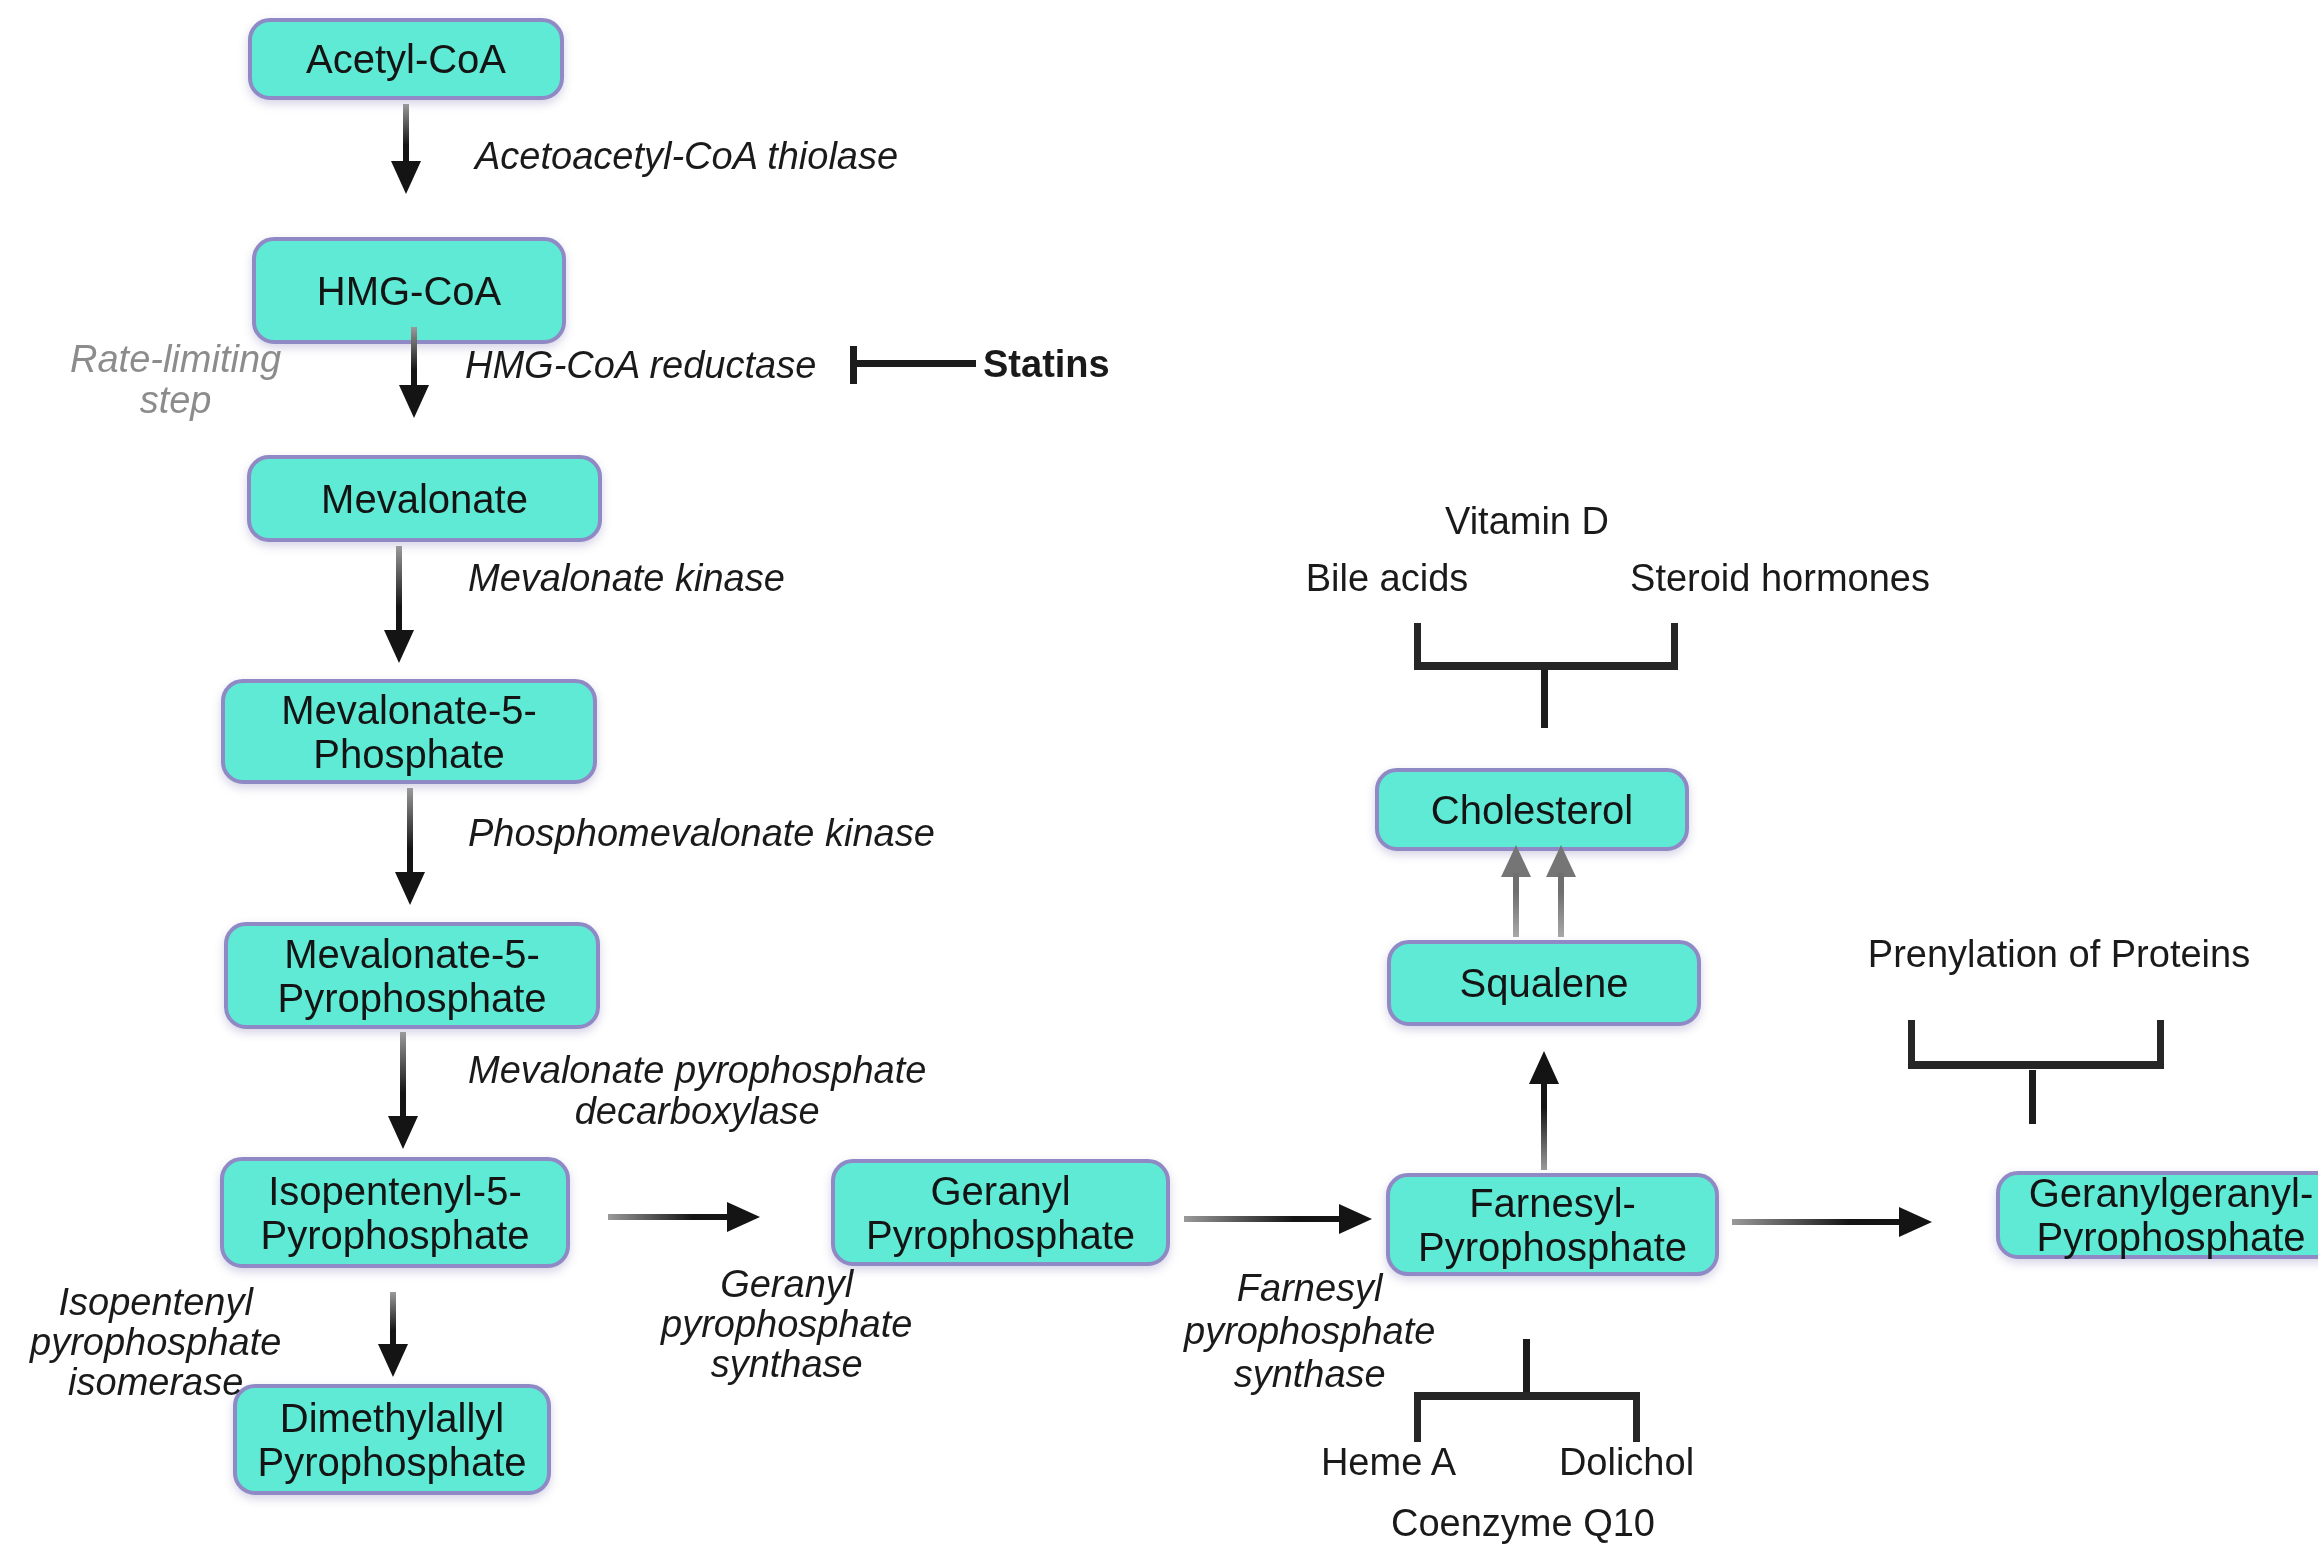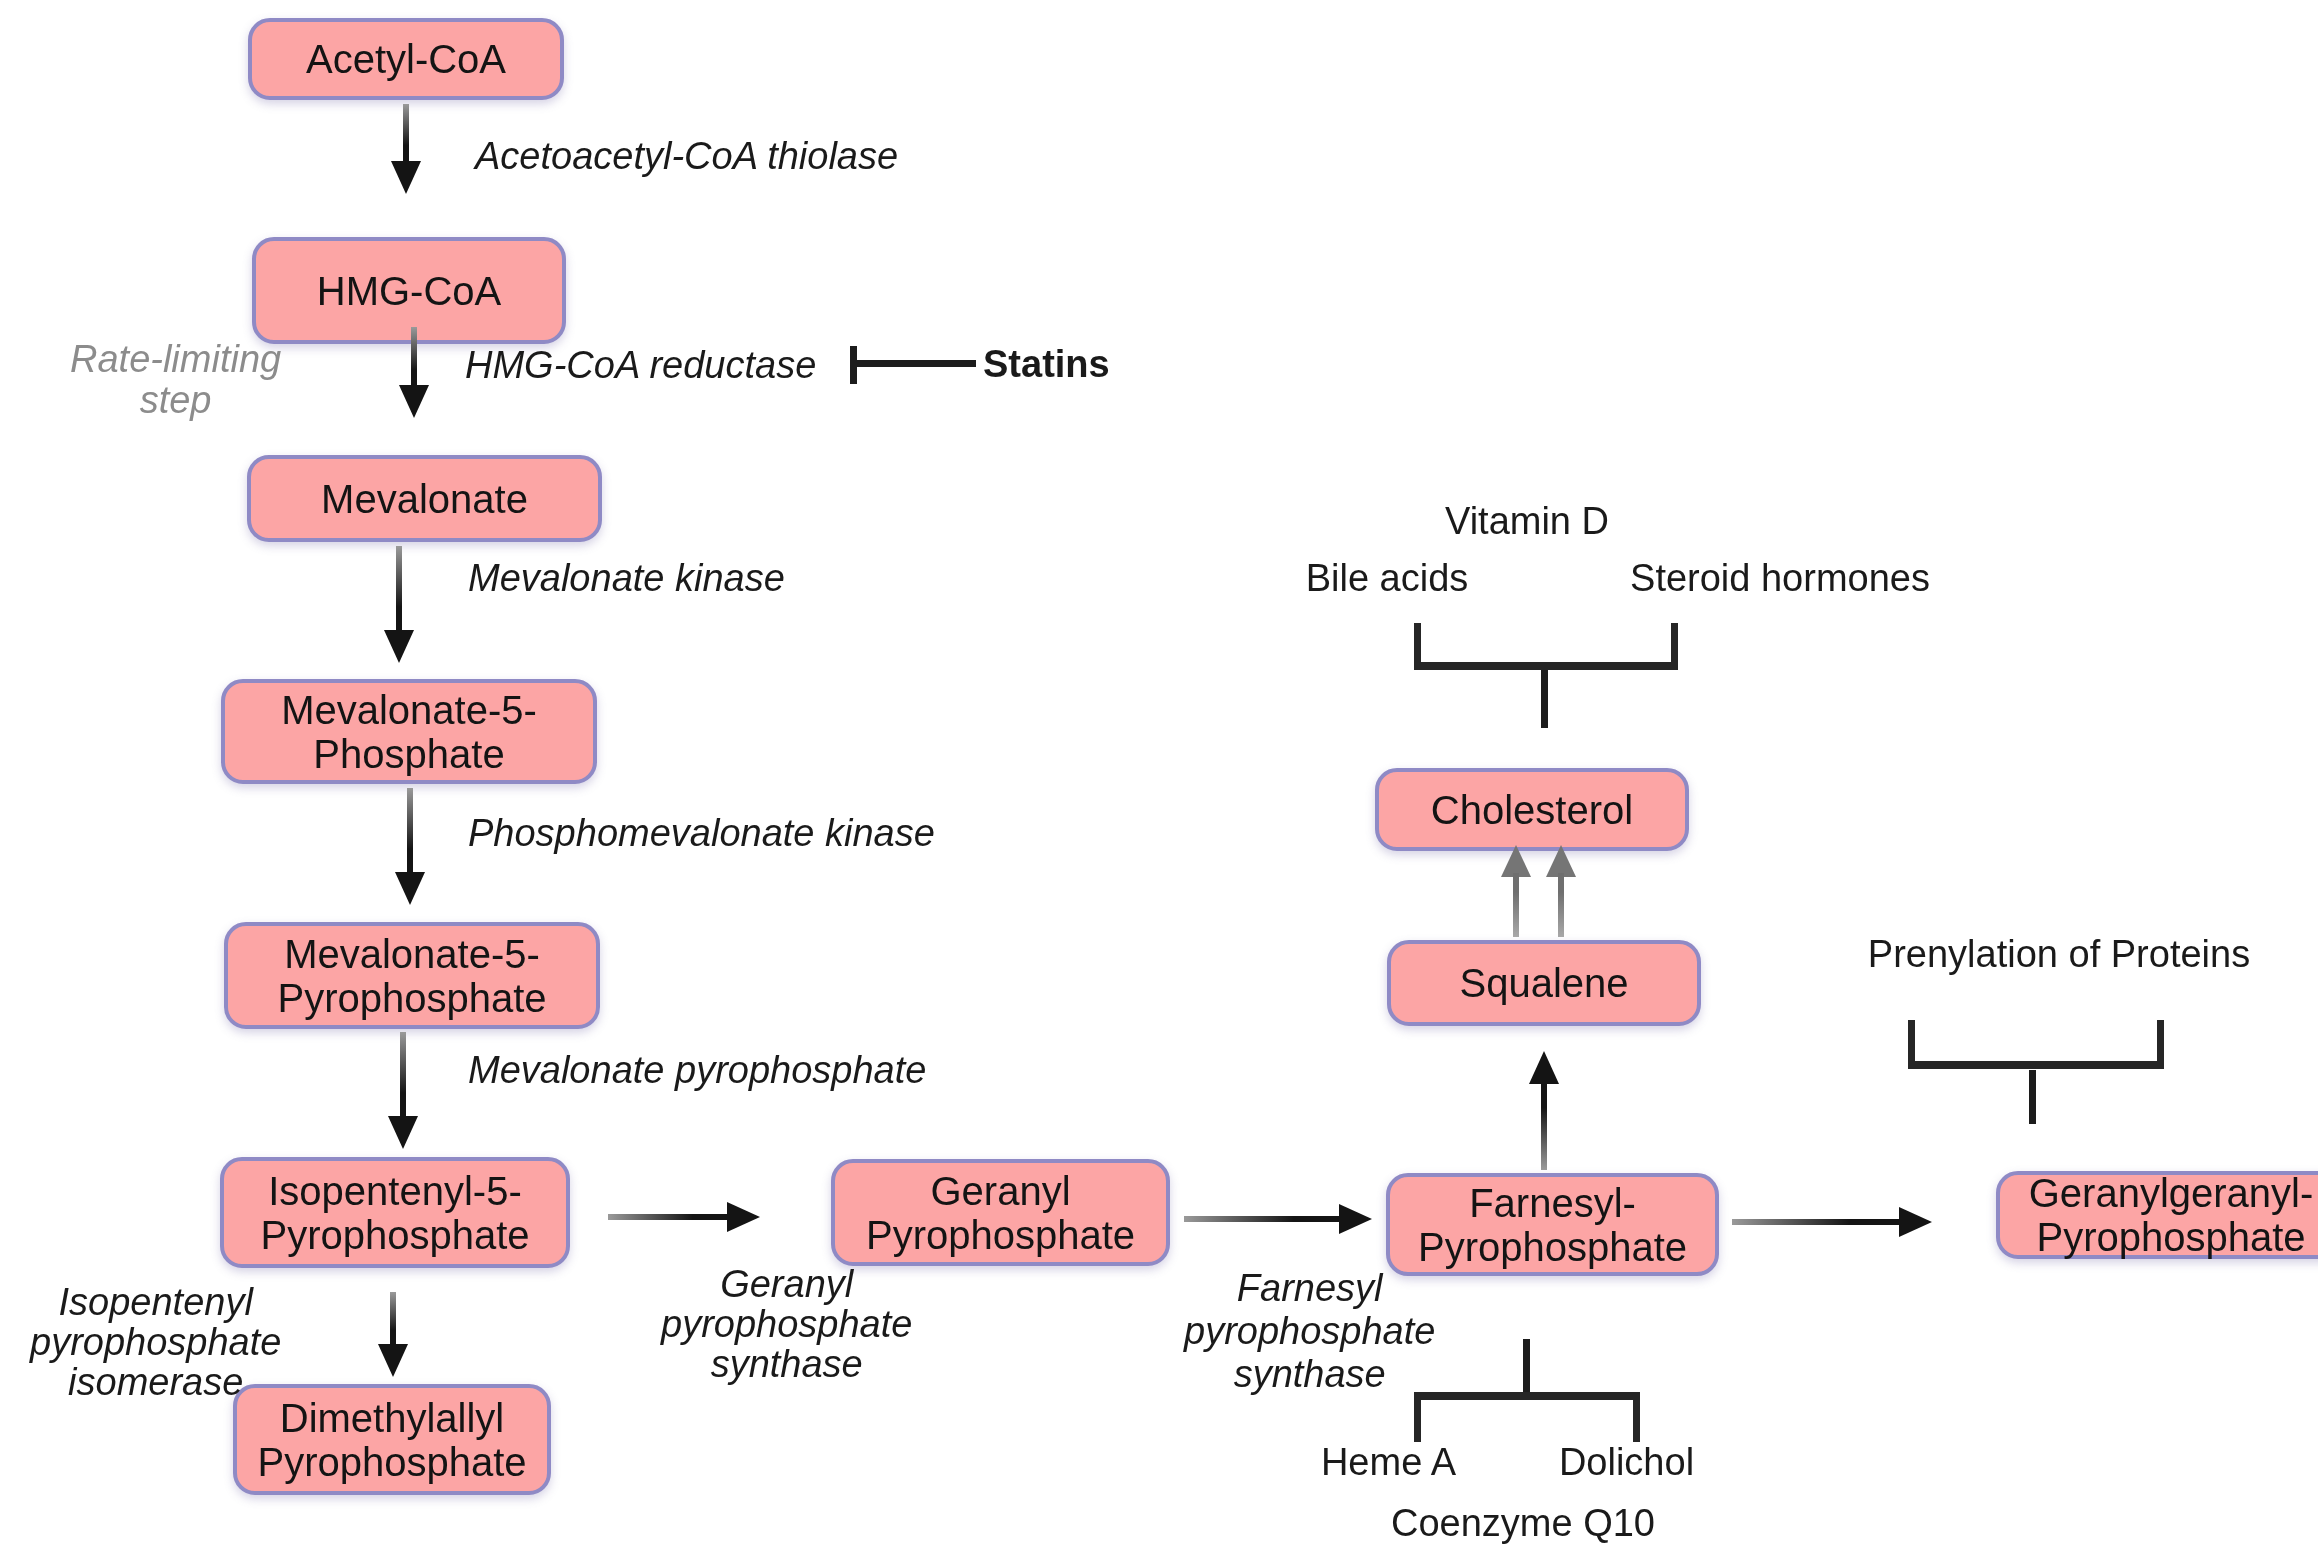--- a/index.html
+++ b/index.html
@@ -5,21 +5,21 @@
   html,body{margin:0;padding:0;background:#ffffff;}
   #canvas{
     position:relative;
     width:2319px;height:1562px;
     background:#ffffff;
     font-family:"Liberation Sans", sans-serif;
     overflow:hidden;
   }
   .box{
     position:absolute;
-    background:#fca5a5;
+    background:#5eead4;
     border:4.7px solid #8f8ac5;
     border-radius:22px;
     box-sizing:border-box;
     display:flex;flex-direction:column;align-items:center;justify-content:center;
     color:#141414;
     font-size:40px;line-height:44px;text-align:center;
     box-shadow:0 4px 9.5px rgba(120,110,170,0.30);
     white-space:nowrap;
   }
   .lbl{
@@ -156,20 +156,21 @@
   <div class="lbl" style="left:475px;top:134px">Acetoacetyl-CoA thiolase</div>
 
   <div class="lbl" style="left:465px;top:343px">HMG-CoA reductase</div>
 
   <div class="lbl" style="left:468px;top:556px">Mevalonate kinase</div>
 
   <div class="lbl" style="left:468px;top:811px">Phosphomevalonate kinase</div>
 
   <div class="lbl" style="left:468px;top:1050px;line-height:41px">
     <div>Mevalonate pyrophosphate</div>
+    <div>decarboxylase</div>
   </div>
 
   <div class="lbl" style="left:30px;top:1282px;line-height:40px">
     <div>Isopentenyl</div>
     <div>pyrophosphate</div>
     <div>isomerase</div>
   </div>
 
   <div class="lbl" style="left:661px;top:1264px;line-height:40px">
     <div>Geranyl</div>

